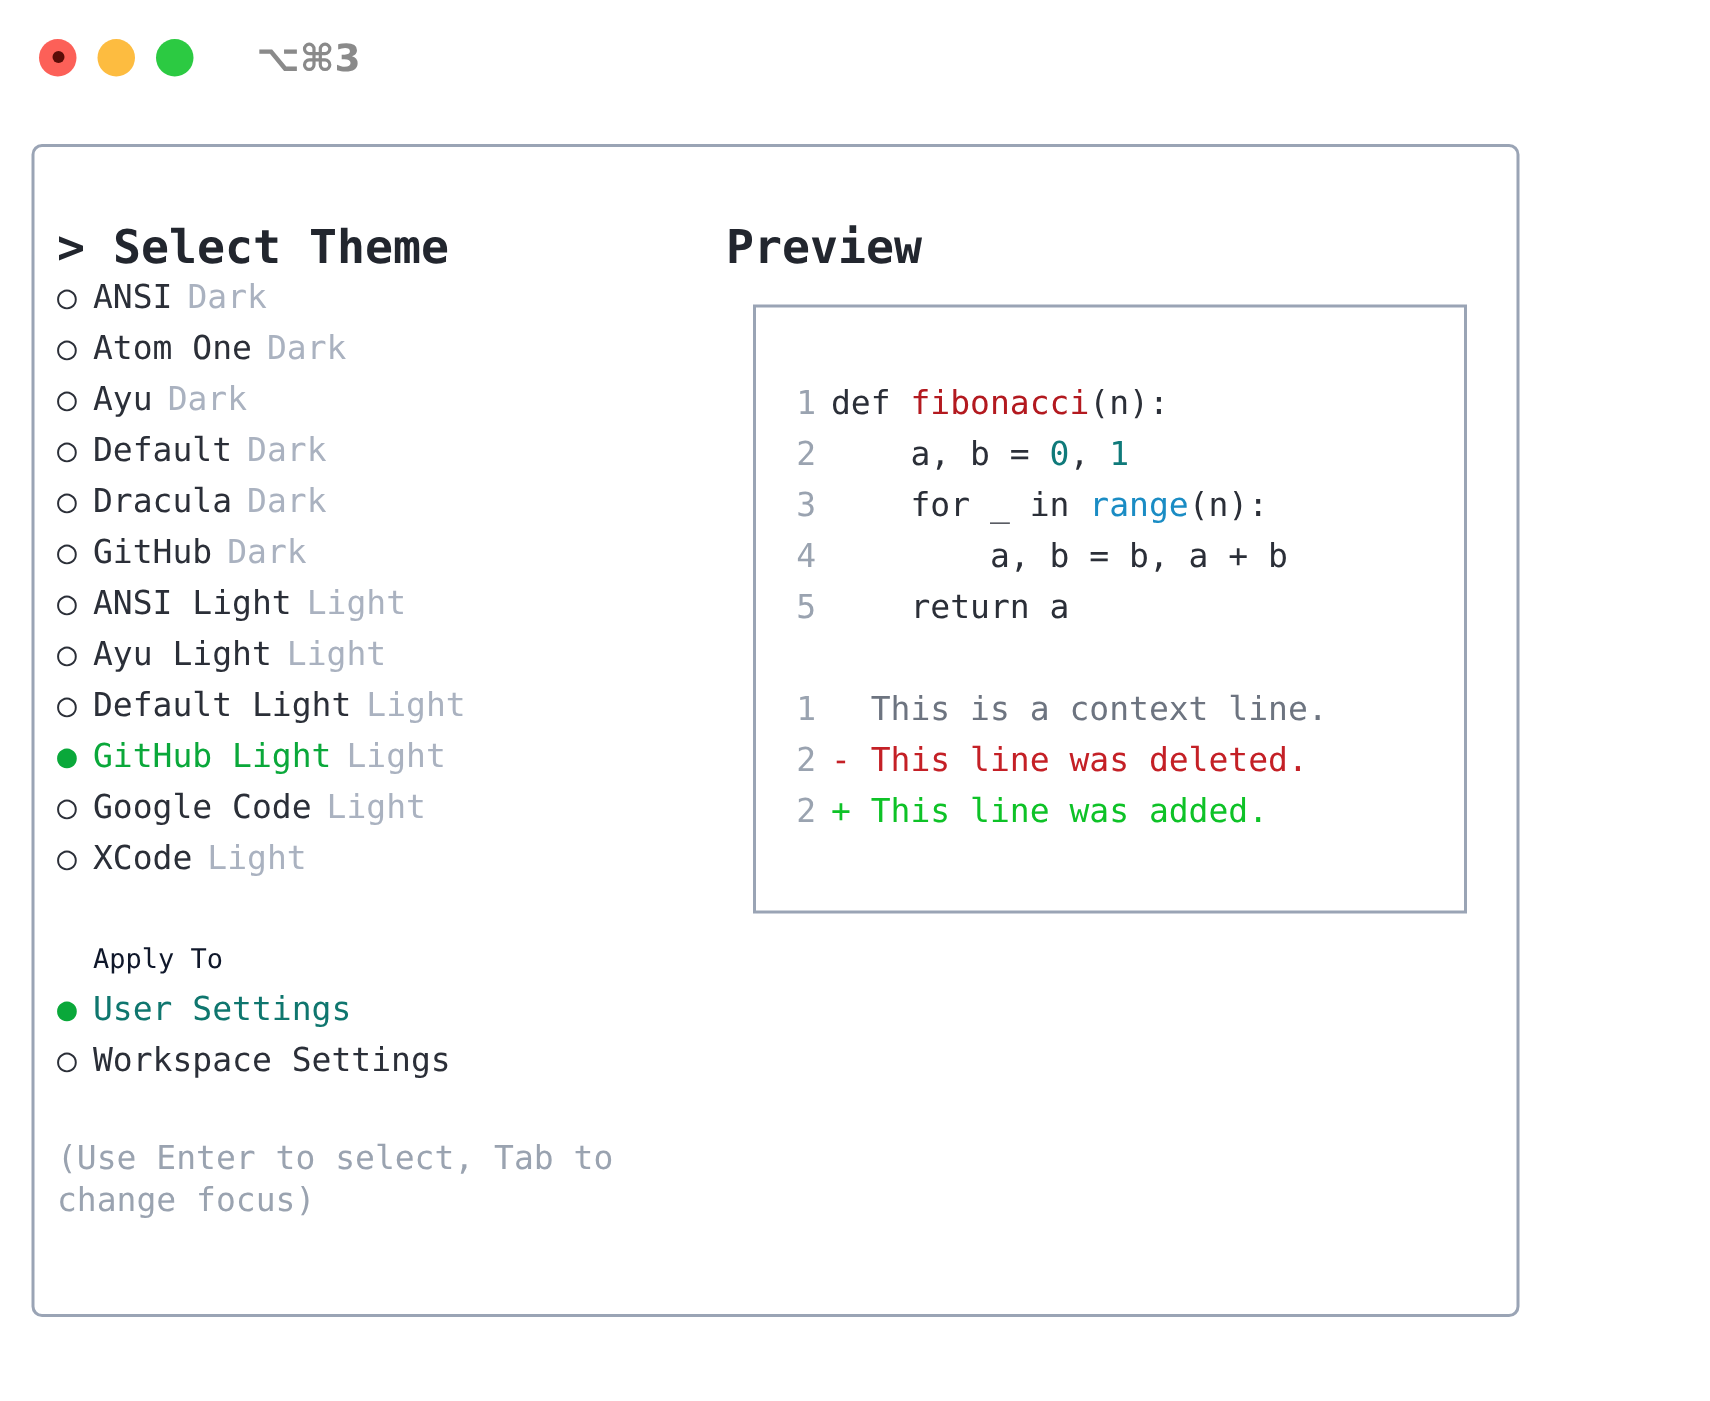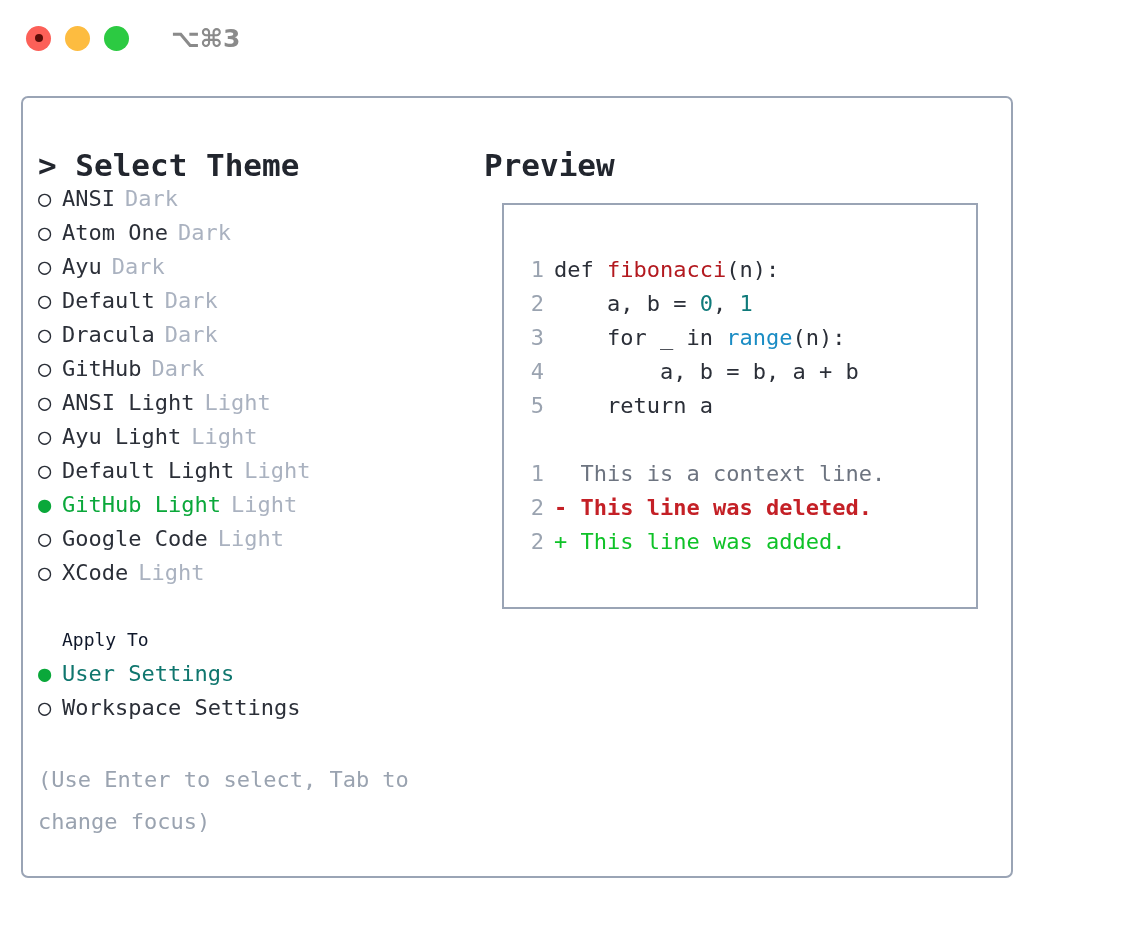--- a/index.html
+++ b/index.html
@@ -144,21 +144,21 @@
     font-size: 22px;
     white-space: pre;
   }
   .apply-name { color: #2b2f38; }
   .apply-row.selected .apply-name { color: #0f766e; }
 
   
   #hint {
     margin-top: 34px;
     font-size: 22px;
-    line-height: 42px;
+    line-height: 28px;
     color: #9aa3b0;
     width: 400px;
   }
 
   
   #preview-box {
     position: absolute;
     left: 479px;
     top: 105px;
     width: 476px;
@@ -189,21 +189,21 @@
     padding-right: 10px;
   }
   .codetext { color: #2b2f38; }
 
   .tok-fn    { color: #b3191f; }
   .tok-num   { color: #0f7a7a; }
   .tok-blue  { color: #1a8cc4; }
   .tok-plain { color: #2b2f38; }
 
   .diff-context { color: #6d7480; }
-  .diff-del     { color: #c42026; font-weight: bold; }
+  .diff-del     { color: #c42026; }
   .diff-add     { color: #0ec227; }
   .blank-line   { height: 34px; }
 </style>
 </head>
 <body>
 
 <div id="window">
 
   <div id="titlebar">
     <div class="lights">

